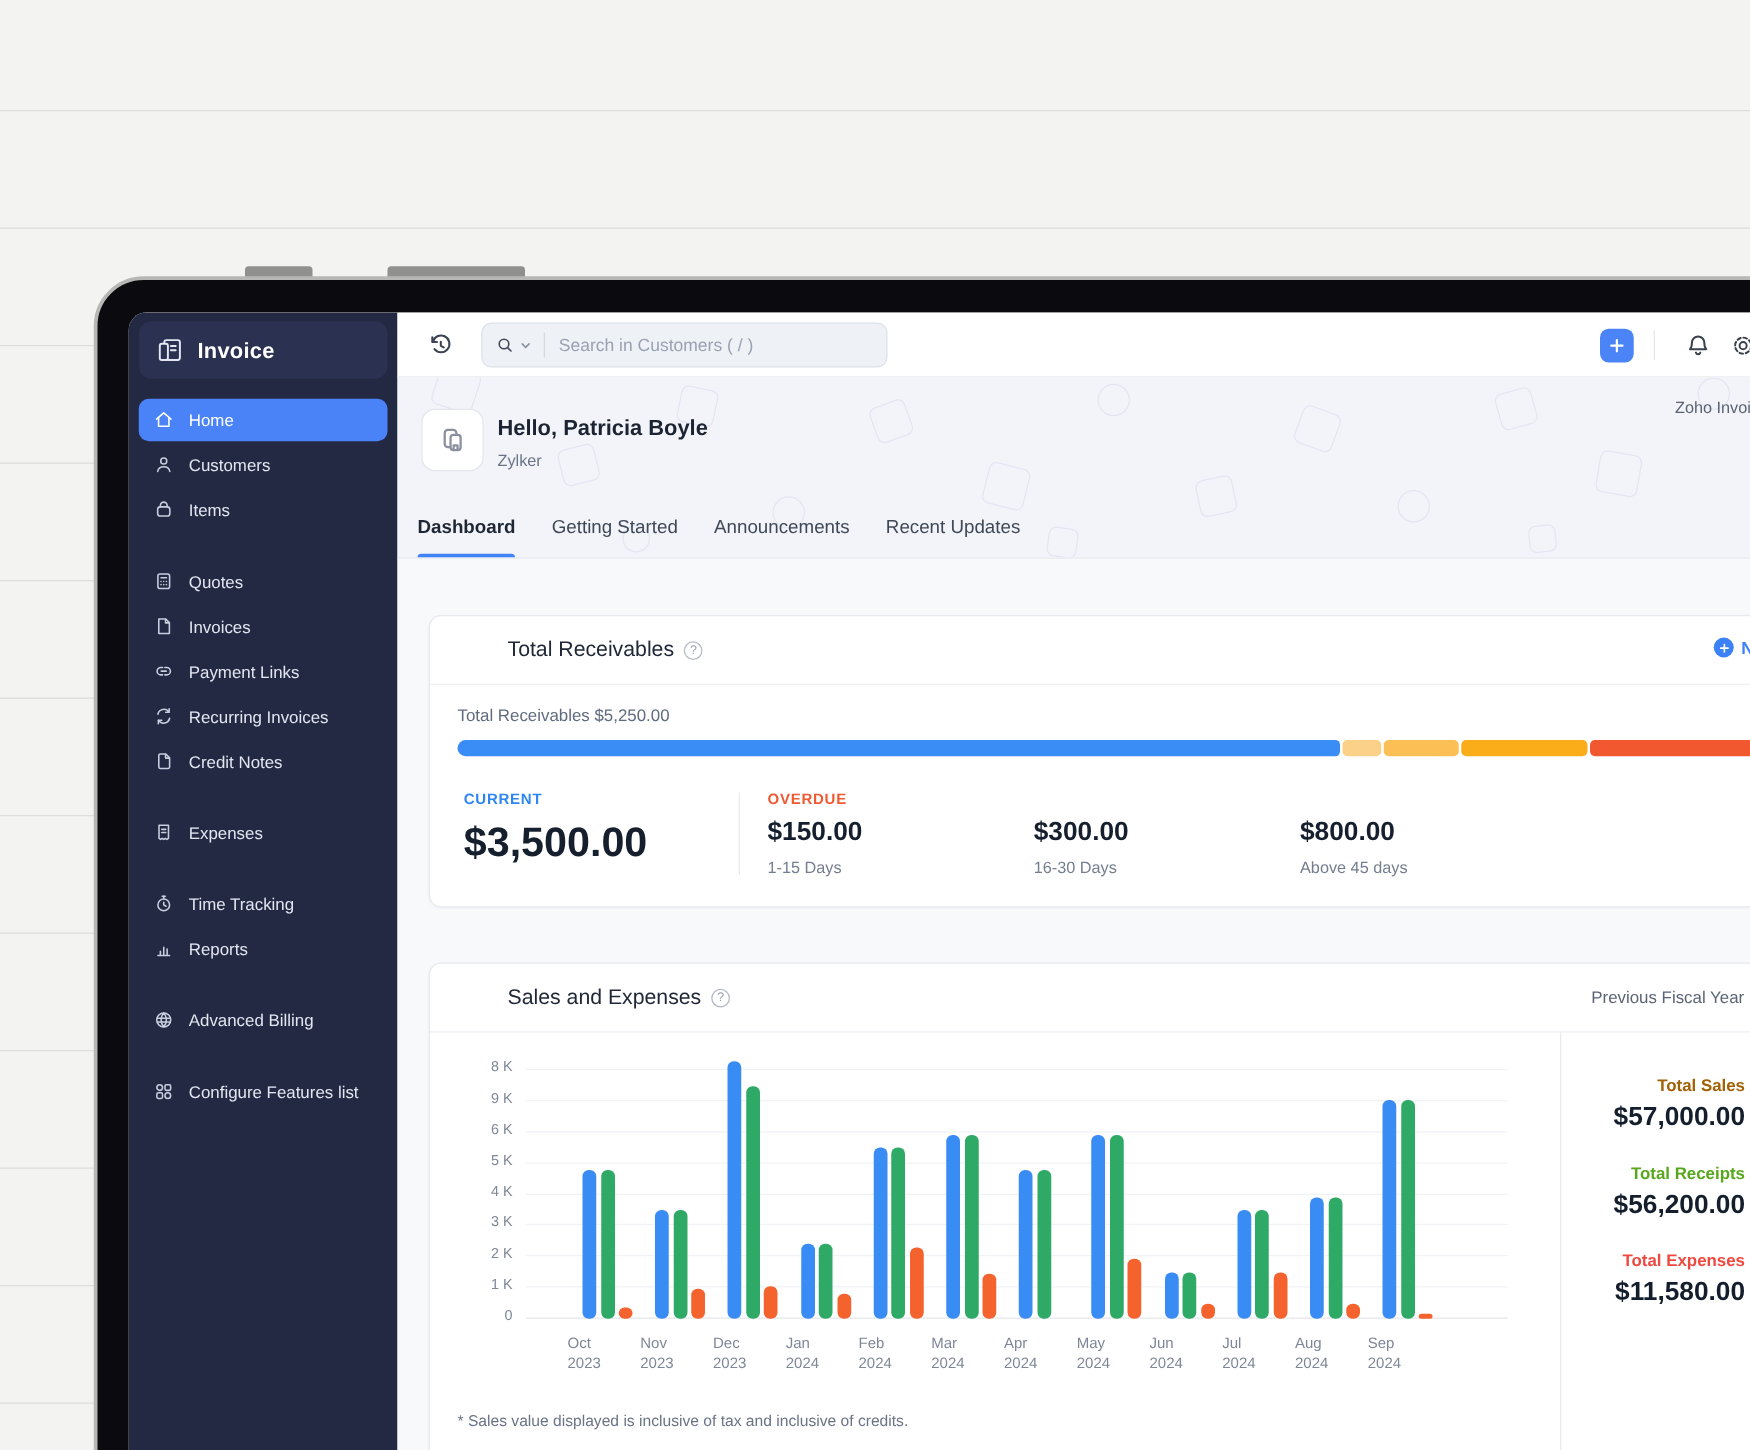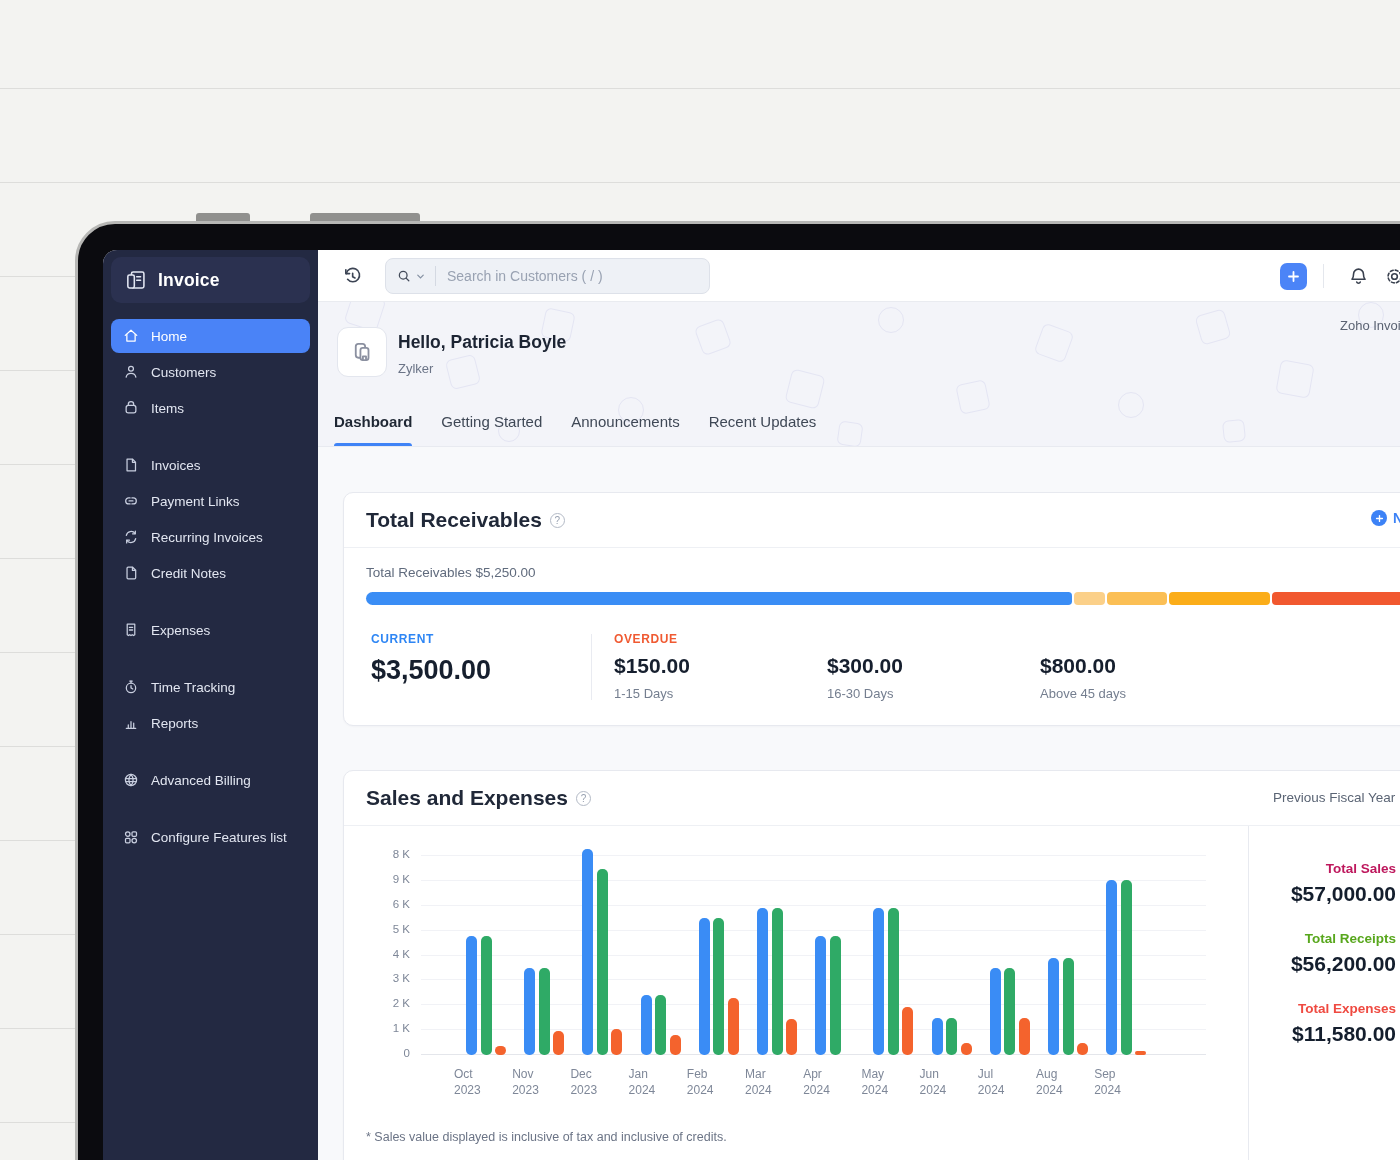--- a/index.html
+++ b/index.html
@@ -62,39 +62,39 @@
   .tab.active { color:#1f2734; font-weight:700; }
   .tab.active::after { content:""; position:absolute; left:0; right:0; bottom:0; height:3px;
                        background:#3f83f6; border-radius:3px 3px 0 0; }
 
   
   .content { flex:1; background:#f8f9fb; padding:45px 0 0 25px; }
   .card { background:#ffffff; border:1px solid #e7e9ef; border-radius:10px; width:1105px;
           box-shadow:0 1px 2px rgba(20,30,50,.03); position:relative; }
   .card-head { height:55px; border-bottom:1px solid #eef0f4; display:flex; align-items:center;
                padding:0 22px; position:relative; }
-  .card-title { font-size:21px; font-weight:700; color:#202838; }
+  .card-title { font-size:17px; font-weight:400; color:#202838;margin-left:40px; }
   .help { width:15px; height:15px; border:1.2px solid #b3bac6; border-radius:50%; margin-left:8px;
           color:#98a1b0; font-size:10px; display:flex; align-items:center; justify-content:center; cursor:pointer; }
   .help::after { content:"?"; }
   .new-btn { position:absolute; left:1027px; top:17px; display:flex; align-items:center; gap:6px;
              color:#3c82f6; font-size:14px; font-weight:700; cursor:pointer; white-space:nowrap; }
   .new-btn .pc { width:16px; height:16px; background:#3c82f6; border-radius:50%; color:#fff;
                  display:flex; align-items:center; justify-content:center; }
   .new-btn .pc svg { width:9px; height:9px; }
 
   
   .recv-body { padding:17px 22px 24px 22px; }
   .recv-summary { font-size:13.5px; color:#606b7d; }
   .recv-bar { margin-top:12px; height:13px; display:flex; gap:2px; }
   .recv-seg { height:13px; border-radius:4px; }
   .recv-seg:first-child { border-radius:7px 4px 4px 7px; }
   .recv-stats { margin-top:27px; display:flex; align-items:flex-start; }
   .stat-label { font-size:12px; font-weight:700; letter-spacing:.05em; }
-  .stat-amount-big { font-size:27px; font-weight:700; color:#161f2e; margin-top:9px; }
+  .stat-amount-big { font-size:33px; font-weight:700; color:#161f2e; margin-top:9px; }
   .stat-amount { font-size:21px; font-weight:700; color:#161f2e; margin-top:8px; }
   .stat-period { font-size:13px; color:#747e8f; margin-top:8px; }
   .stat-divider { width:1px; height:66px; background:#e9ebf1; margin:2px 22px 0 0; }
   .col-current { width:225px; padding-left:5px; }
   .col-overdue { width:213px; }
 
   
   .se-card { margin-top:44px; height:422px; }
   .se-filter { position:absolute; left:929px; top:19px; font-size:13.5px; color:#5a6474; white-space:nowrap; cursor:pointer; }
   .se-body { display:flex; height:366px; }
@@ -163,20 +163,28 @@
             </div>
             <div class="nav-item">
               <svg viewBox="0 0 20 20" fill="none" stroke="currentColor" stroke-width="1.4" stroke-linecap="round" stroke-linejoin="round">
                 <path d="M7 7.2V6a3 3 0 0 1 6 0v1.2"></path>
                 <rect x="4.6" y="7.2" width="10.8" height="8.2" rx="2.4"></rect>
               </svg>
               <span>Items</span>
             </div>
           </div>
           <div class="nav-group">
+            <div class="nav-item">
+              <svg viewBox="0 0 20 20" fill="none" stroke="currentColor" stroke-width="1.4" stroke-linecap="round" stroke-linejoin="round">
+                <rect x="4.8" y="3.6" width="10.4" height="12.8" rx="1.8"></rect>
+                <path d="M7.6 6.9h4.8"></path>
+                <path d="M7.6 10.2h.01M10 10.2h.01M12.4 10.2h.01M7.6 13h.01M10 13h.01M12.4 13h.01"></path>
+              </svg>
+              <span>Quotes</span>
+            </div>
             <div class="nav-item">
               <svg viewBox="0 0 20 20" fill="none" stroke="currentColor" stroke-width="1.4" stroke-linecap="round" stroke-linejoin="round">
                 <path d="M5.6 3.6h6.2L15 6.8v9.6H5.6z"></path>
                 <path d="M11.6 3.8V7h3.2"></path>
               </svg>
               <span>Invoices</span>
             </div>
             <div class="nav-item">
               <svg viewBox="0 0 20 20" fill="none" stroke="currentColor" stroke-width="1.4" stroke-linecap="round" stroke-linejoin="round">
                 <path d="M9 13.2H7.4a3.3 3.3 0 0 1 0-6.6H9"></path>
@@ -454,21 +462,21 @@
                   <div class="xlabel" style="left: 495.4px;">May<br>2024</div>
                   <div class="xlabel" style="left: 553.6px;">Jun<br>2024</div>
                   <div class="xlabel" style="left: 611.8px;">Jul<br>2024</div>
                   <div class="xlabel" style="left: 670px;">Aug<br>2024</div>
                   <div class="xlabel" style="left: 728.2px;">Sep<br>2024</div>
                 </div>
               <div class="footnote">* Sales value displayed is inclusive of tax and inclusive of credits.</div>
             </div>
             <div class="totals" id="totals">
                 <div class="tot-block">
-                  <div class="tot-label" style="color:#be185d">Total Sales</div>
+                  <div class="tot-label" style="color:#a16207">Total Sales</div>
                   <div class="tot-amount">$57,000.00</div>
                 </div>
                 <div class="tot-block">
                   <div class="tot-label" style="color:#58a71d">Total Receipts</div>
                   <div class="tot-amount">$56,200.00</div>
                 </div>
                 <div class="tot-block">
                   <div class="tot-label" style="color:#ef4a41">Total Expenses</div>
                   <div class="tot-amount">$11,580.00</div>
                 </div>

